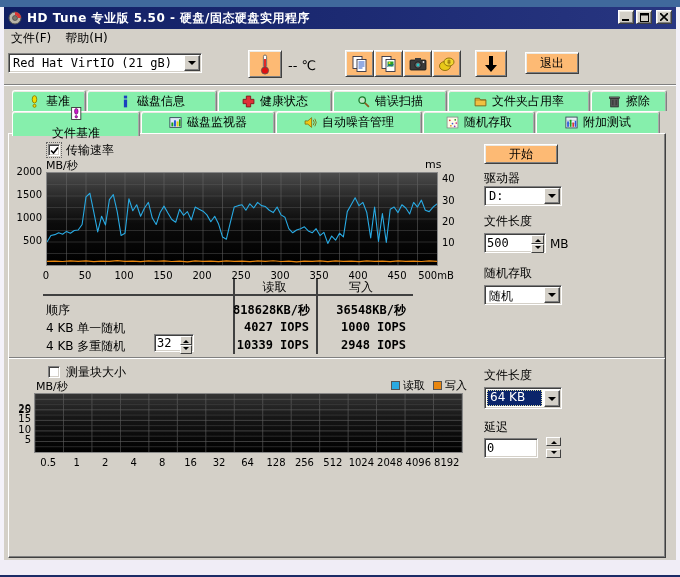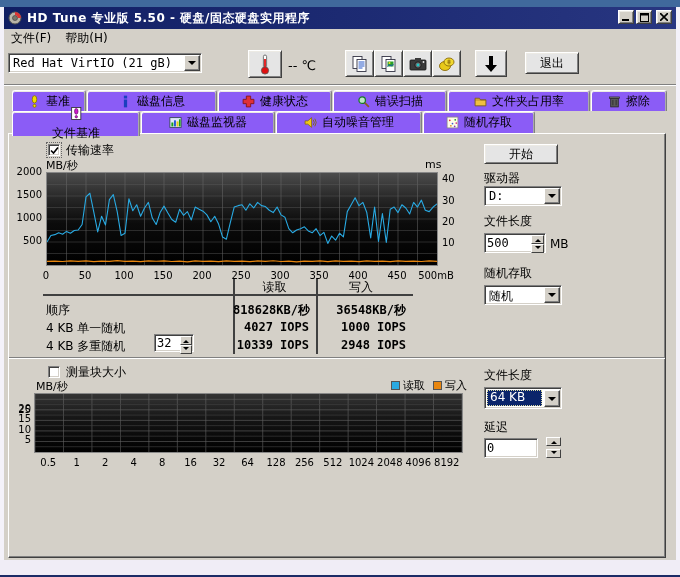--- a/index.html
+++ b/index.html
@@ -21,21 +21,21 @@
   .winbtns { position:absolute; right:4px; top:3px; display:flex; }
   .wbtn { width:16px; height:14px; margin-left:2px; background:#D4D0C8;
     border:1px solid; border-color:#fff #404040 #404040 #fff;
     box-shadow:inset 1px 1px 0 #ECEAE4, inset -1px -1px 0 #808080;
     display:flex; align-items:center; justify-content:center; }
   .wbtn.close { margin-left:4px; }
 
   .menubar { position:absolute; left:4px; top:29px; width:672px; height:18px; background:#D4D0C8; display:flex; align-items:center; }
   .menu-item { padding:2px 7px; }
 
-  .raised { background:#e5e5e5; border:1px solid; border-color:#fff #404040 #404040 #fff;
+  .raised { background:#fdba74; border:1px solid; border-color:#fff #404040 #404040 #fff;
     box-shadow:inset 1px 1px 0 #ECEAE4, inset -1px -1px 0 #808080; }
   .sunken { background:#fff; border:1px solid; border-color:#808080 #fff #fff #808080;
     box-shadow:inset 1px 1px 0 #404040, inset -1px -1px 0 #D4D0C8; }
 
   .toolbar-combo { position:absolute; left:8px; top:53px; width:194px; height:20px; }
   .combo-text { position:absolute; left:4px; top:2px; font-family:"DejaVu Sans Mono", monospace; font-size:12px; white-space:nowrap; }
   .combo-btn { position:absolute; right:1px; top:1px; width:16px; height:16px; background:#D4D0C8;
     border:1px solid; border-color:#fff #404040 #404040 #fff; box-shadow:inset -1px -1px 0 #808080;
     display:flex; align-items:center; justify-content:center; }
   .tri-down { width:0; height:0; border:4px solid transparent; border-top:4px solid #000; margin-top:4px; }
@@ -44,21 +44,21 @@
 
   .tbtn { position:absolute; display:flex; align-items:center; justify-content:center; }
   .temp-text { position:absolute; left:288px; top:58px; font-size:13px; white-space:nowrap; }
   .exit-btn { position:absolute; left:525px; top:52px; width:54px; height:22px; display:flex; align-items:center; justify-content:center; }
   .groove { position:absolute; left:4px; top:84px; width:672px; height:2px;
     border-top:1px solid #808080; border-bottom:1px solid #fff; }
 
   .tabrow { position:absolute; left:12px; display:flex; gap:1px; }
   #tabrow1 { top:90px; height:21px; }
   #tabrow2 { top:111px; height:22px; }
-  .tab { height:100%; background:#8b5cf6; border:1px solid #808080; border-bottom:none;
+  .tab { height:100%; background:#86efac; border:1px solid #808080; border-bottom:none;
     border-top-color:#fff; border-left-color:#fff; border-radius:3px 3px 0 0;
     box-shadow:inset 0 1px 0 #ECEAE4, inset -1px 0 0 #aaa;
     display:flex; align-items:center; justify-content:center; gap:5px; font-size:12px; }
   .tab.active { height:25px; z-index:6; position:relative; }
   .ticonS { width:13px; height:13px; display:inline-flex; }
   .ticonS svg { width:13px; height:13px; }
 
   #page { position:absolute; left:8px; top:133px; width:658px; height:425px; background:#D4D0C8;
     border:1px solid; border-color:#fff #404040 #404040 #fff; box-shadow:inset -1px -1px 0 #808080; z-index:2; }
   #page > * { position:absolute; }
@@ -301,20 +301,34 @@
             <rect x="1" y="1" width="10" height="10" fill="#fffbe8" stroke="#888" stroke-width="0.7"></rect>
             <circle cx="3.5" cy="4" r="0.8" fill="#d83838"></circle>
             <circle cx="6" cy="7" r="0.8" fill="#3858d8"></circle>
             <circle cx="8.5" cy="3.5" r="0.8" fill="#18a018"></circle>
             <circle cx="4.5" cy="9" r="0.8" fill="#d88818"></circle>
             <circle cx="8" cy="9.5" r="0.8" fill="#8838c8"></circle>
             <circle cx="9.5" cy="6.5" r="0.8" fill="#d83878"></circle>
           </svg>
         </span>
         <span>随机存取</span>
+      </div>
+      <div class="tab" style="width: 124px;">
+        <span class="ticonS">
+          <svg viewBox="0 0 12 12">
+            <rect x="0.8" y="1" width="10.4" height="10" fill="#e8f0f8" stroke="#334455" stroke-width="0.8"></rect>
+            <line x1="0.8" y1="4" x2="11.2" y2="4" stroke="#99aabb" stroke-width="0.5"></line>
+            <line x1="0.8" y1="7" x2="11.2" y2="7" stroke="#99aabb" stroke-width="0.5"></line>
+            <rect x="2" y="5" width="1.6" height="5" fill="#2858d8"></rect>
+            <rect x="4.4" y="3.5" width="1.6" height="6.5" fill="#18a018"></rect>
+            <rect x="6.8" y="6" width="1.6" height="4" fill="#d83838"></rect>
+            <rect x="9" y="4.5" width="1.4" height="5.5" fill="#2858d8"></rect>
+          </svg>
+        </span>
+        <span>附加测试</span>
       </div>
     </div>
 
   <div id="page">
 
     <div class="cb focus-dotted" style="left:39px; top:10px;">
       <svg viewBox="0 0 9 9">
           <path d="M1 4.5 L3.5 7 L8 1.5" stroke="#000" stroke-width="1.6" fill="none"></path>
         </svg>
     </div>

